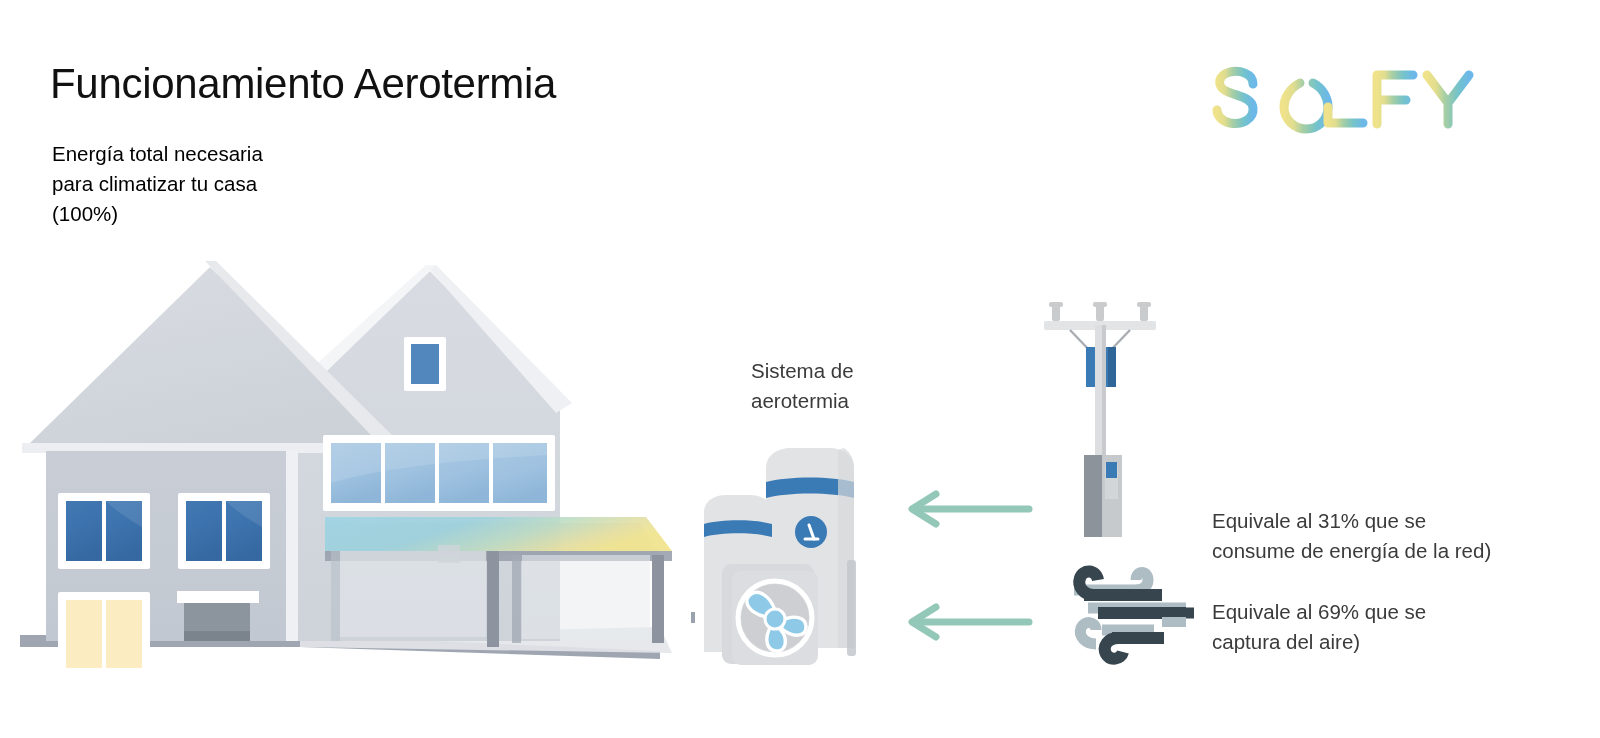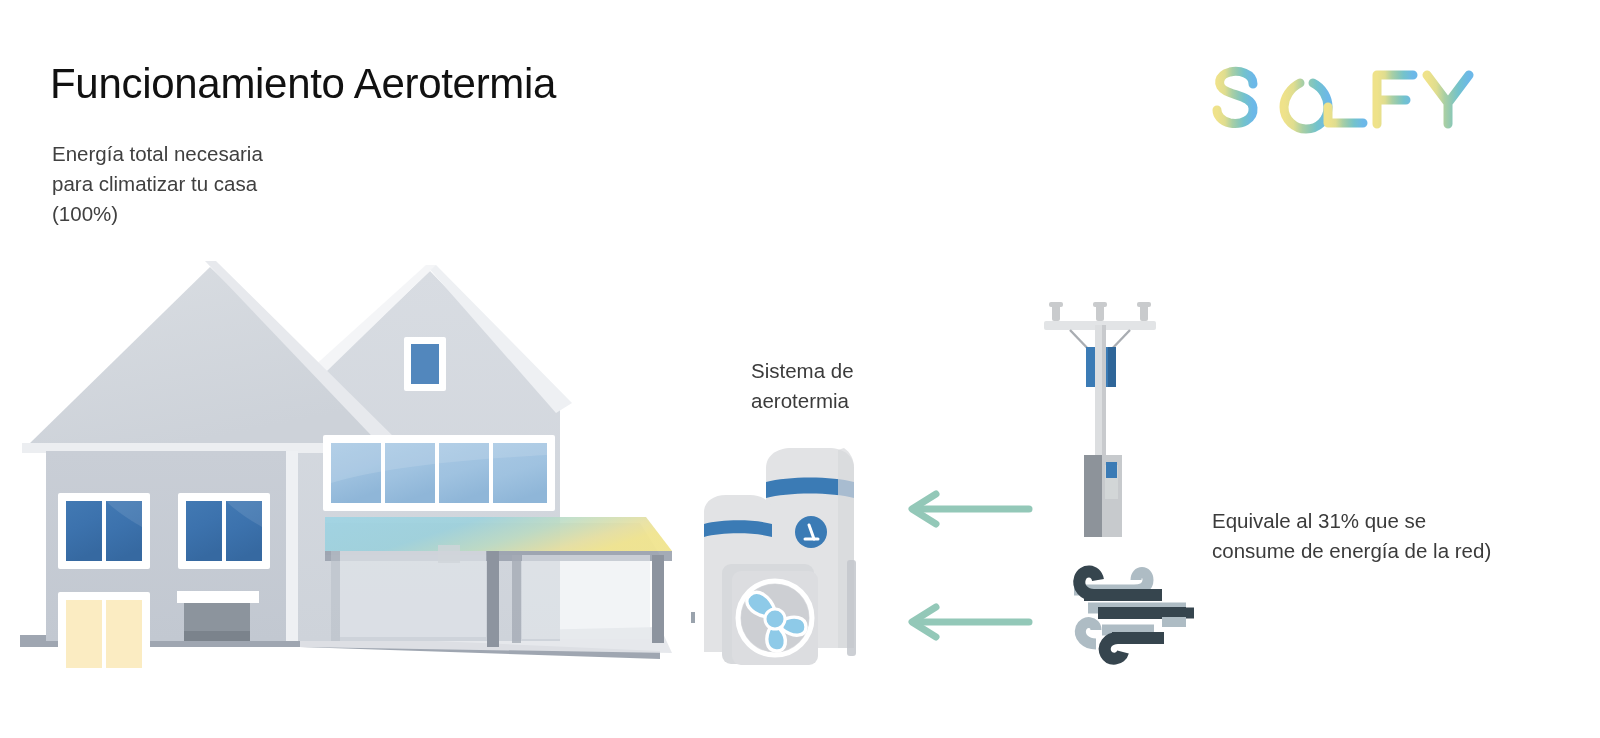--- a/index.html
+++ b/index.html
@@ -32,21 +32,21 @@
     line-height: 1.15;
     white-space: nowrap;
   }
 
   #subtitle {
     position: absolute;
     left: 52px;
     top: 139px;
     font-size: 20.5px;
     line-height: 30px;
-    color: #404040;
+    color: #000000;
     white-space: pre-line;
   }
 
   #system-label {
     position: absolute;
     left: 751px;
     top: 356px;
     font-size: 20.5px;
     line-height: 30px;
     color: #3b3b3b;
@@ -360,14 +360,16 @@
       </g>
     </g>
   </svg>
 
   <div id="system-label">Sistema de
 aerotermia</div>
 
   <div id="note-grid" class="side-note">Equivale al 31% que se
 consume de energía de la red)</div>
 
+  <div id="note-air" class="side-note">Equivale al 69% que se
+captura del aire)</div>
 
 </div>
 
 </body></html>

